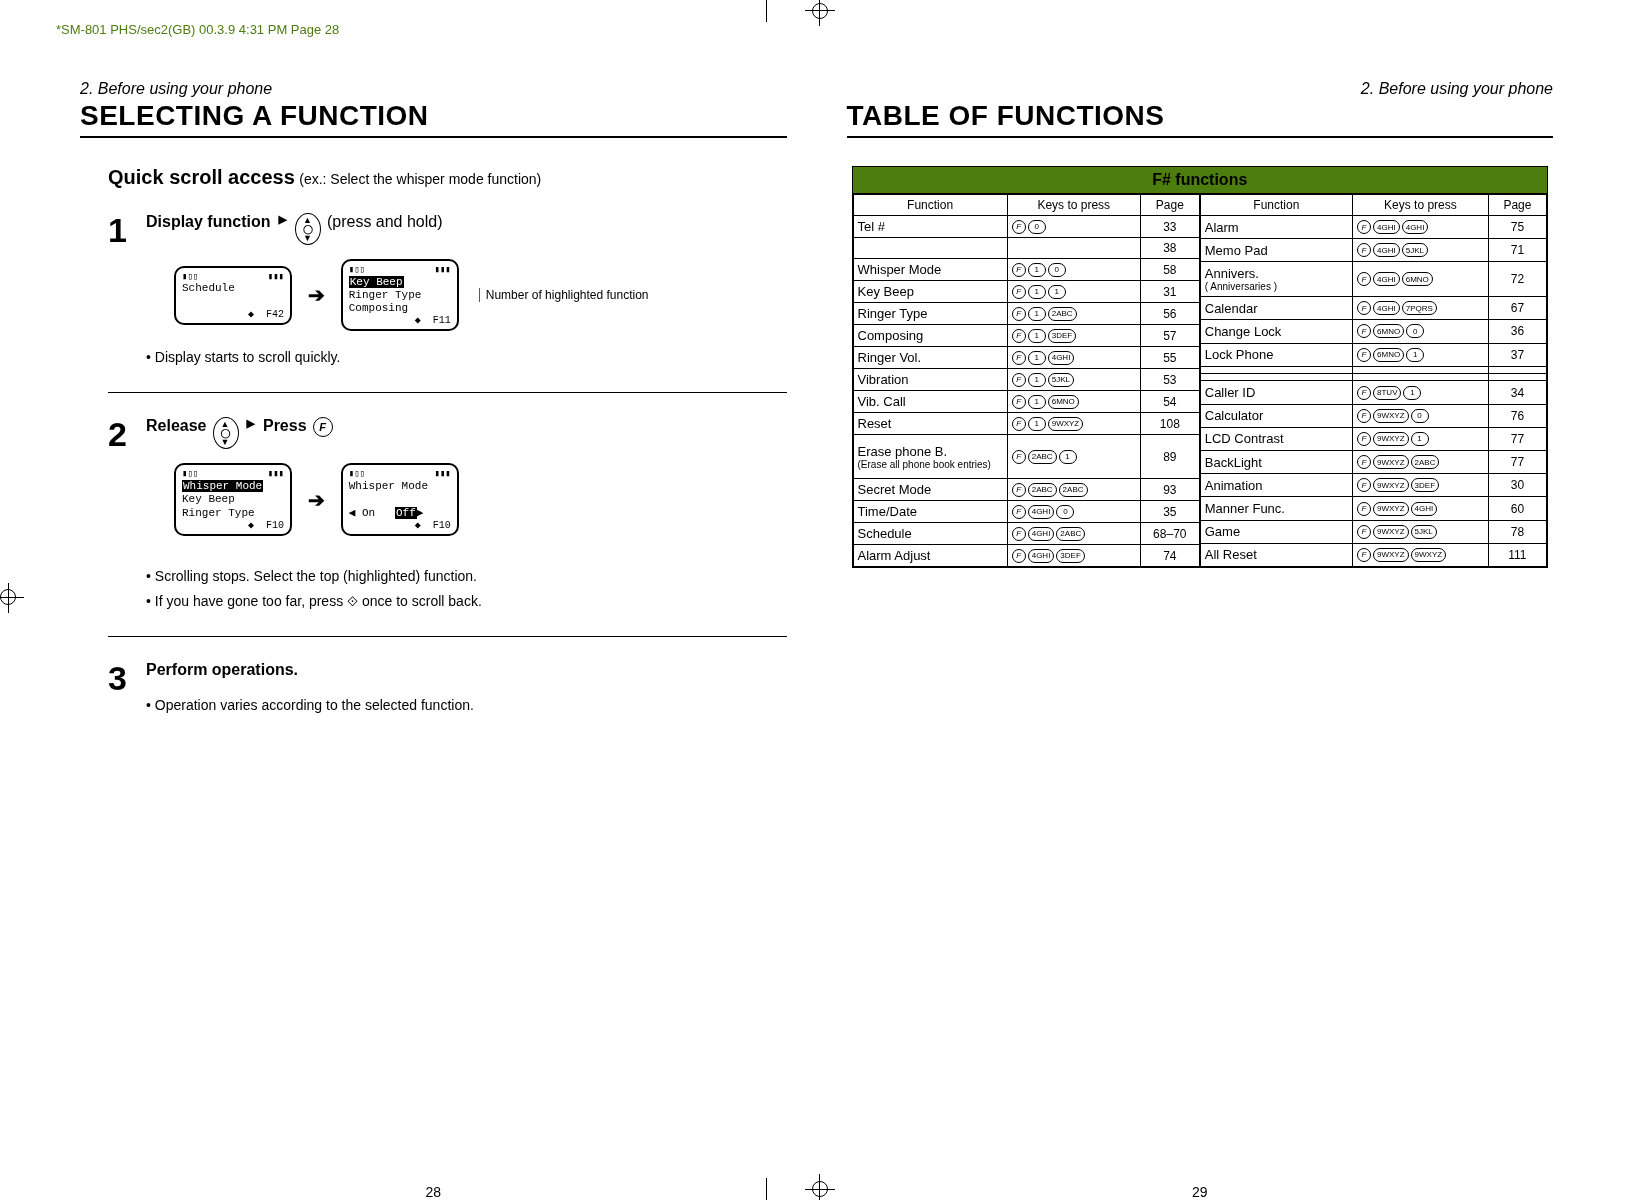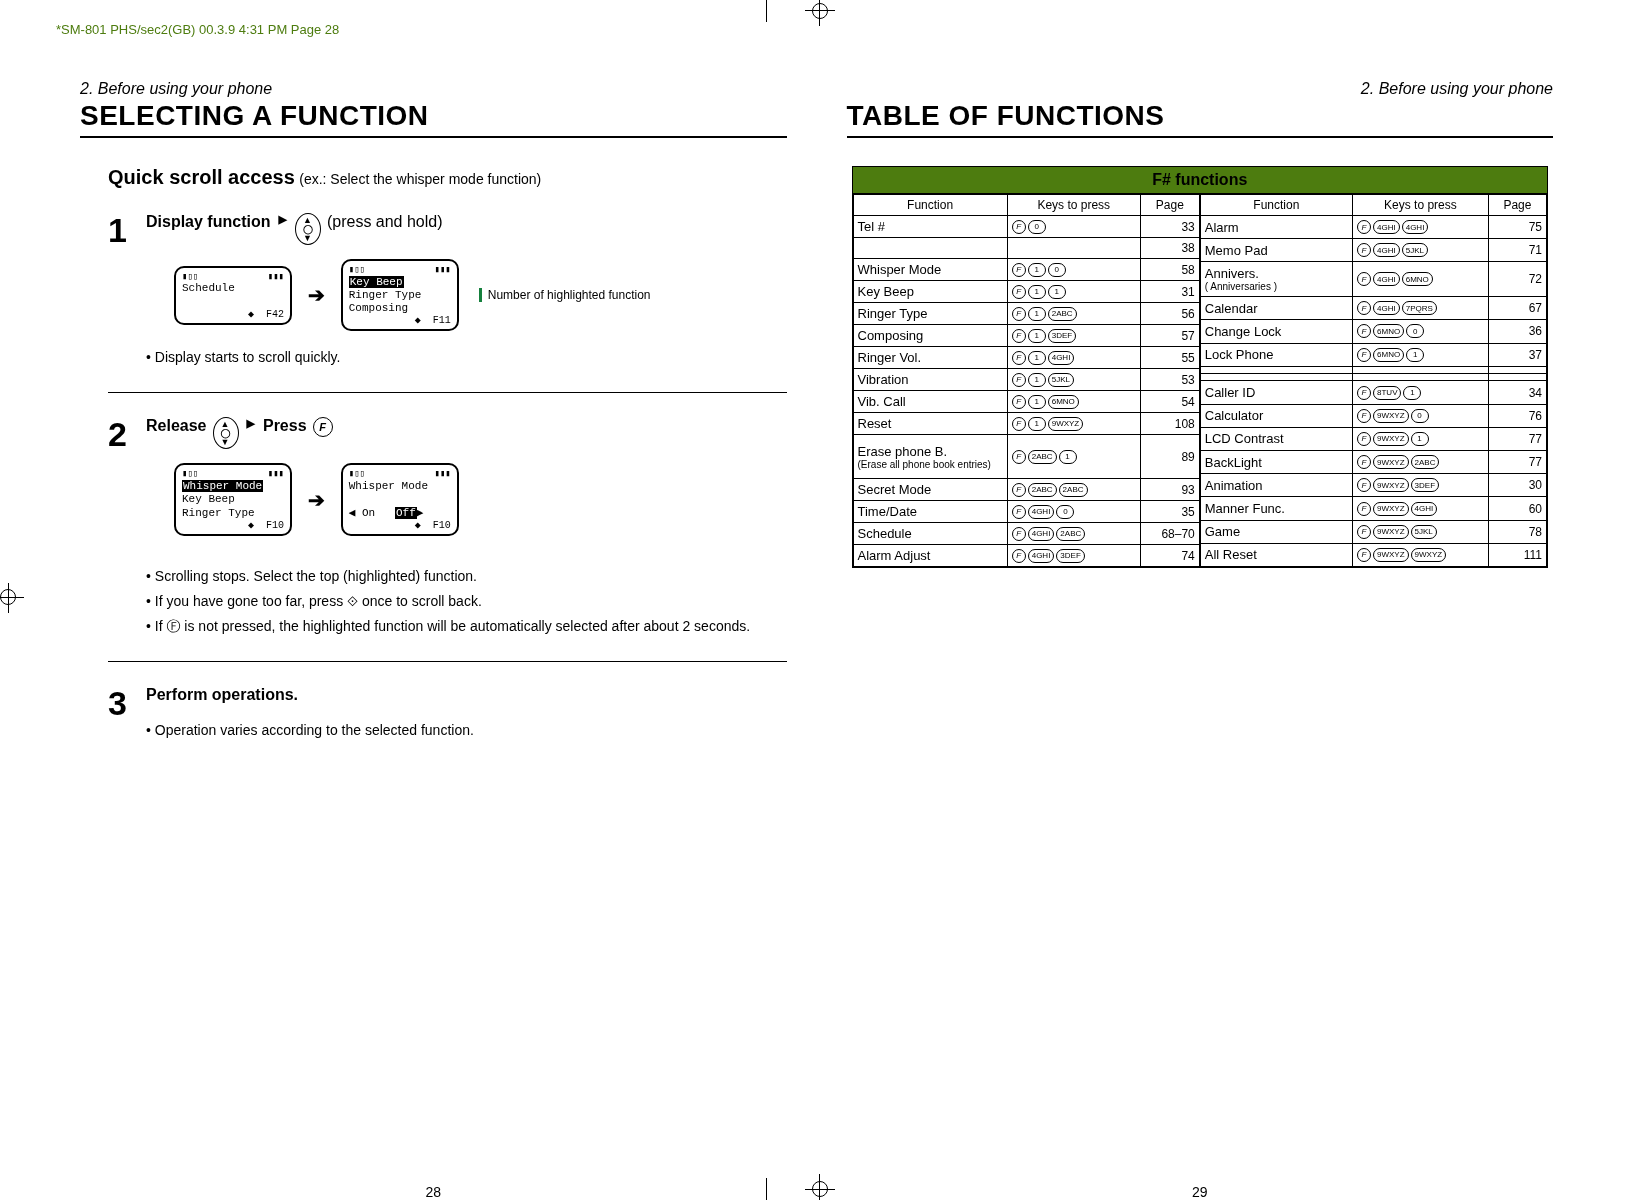--- a/index.html
+++ b/index.html
@@ -168,21 +168,21 @@
     border: 1px solid #000;
     padding: 3px 4px;
     vertical-align: middle;
   }
   .ftable th {
     font-weight: normal;
     text-align: center;
   }
   .col-func { width: 110px; }
   .col-keys { width: 95px; text-align: left; }
-  .col-page { width: 42px; text-align: right; }
+  .col-page { width: 42px; text-align: center; }
   .keyseq { display: flex; gap: 2px; align-items: center; }
   .kbtn {
     display: inline-flex;
     align-items: center;
     justify-content: center;
     min-width: 18px; height: 14px;
     border: 1px solid #000;
     border-radius: 8px;
     font-size: 8px;
     padding: 0 3px;
@@ -245,21 +245,21 @@
             <div class="lcd">
               <div class="top-icons">
                   <span>▮▯▯</span>
                   <span>▮▮▮</span>
                 </div>
               <div><span class="hl">Key Beep</span></div>
               <div>Ringer Type</div>
               <div>Composing</div>
               <div class="ft">◆&nbsp;&nbsp;<span>F11</span></div>
             </div>
-            <span class="annot" style="font-size:12px; border-left:3px solid #15803d; padding-left:6px;">Number of highlighted function</span>
+            <span class="annot" style="font-size:12px; border-left:1px solid #15803d; padding-left:6px;">Number of highlighted function</span>
           </div>
           <ul class="bullets" style="margin-left:0">
             <li>Display starts to scroll quickly.</li>
           </ul>
         </div>
       </div>
 
       <div class="hr" style="margin-left:0"></div>
 
       <div class="step">
@@ -291,21 +291,20 @@
                 </div>
               <div>Whisper Mode</div>
               <div>&nbsp;</div>
               <div>◀ <span>On</span>&nbsp;&nbsp;&nbsp;<span class="hl">Off</span>▶</div>
               <div class="ft">◆&nbsp;&nbsp;<span>F10</span></div>
             </div>
           </div>
           <ul class="bullets" id="step2-bullets" style="margin-left:0; margin-top:30px">
               <li>Scrolling stops. Select the top (highlighted) function.</li>
               <li>If you have gone too far, press  ⟐  once to scroll back.</li>
-              <li>If Ⓕ is not pressed, the highlighted function will be automatically selected after about 2 seconds.</li>
             </ul>
         </div>
       </div>
 
       <div class="hr" style="margin-left:0"></div>
 
       <div class="step">
         <div class="step-num">3</div>
         <div class="step-body">
           <div class="step-title">Perform operations.</div>

